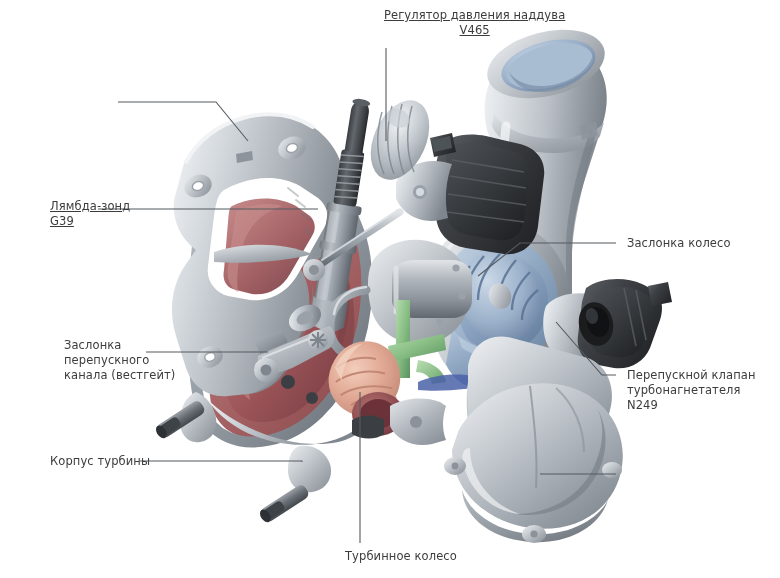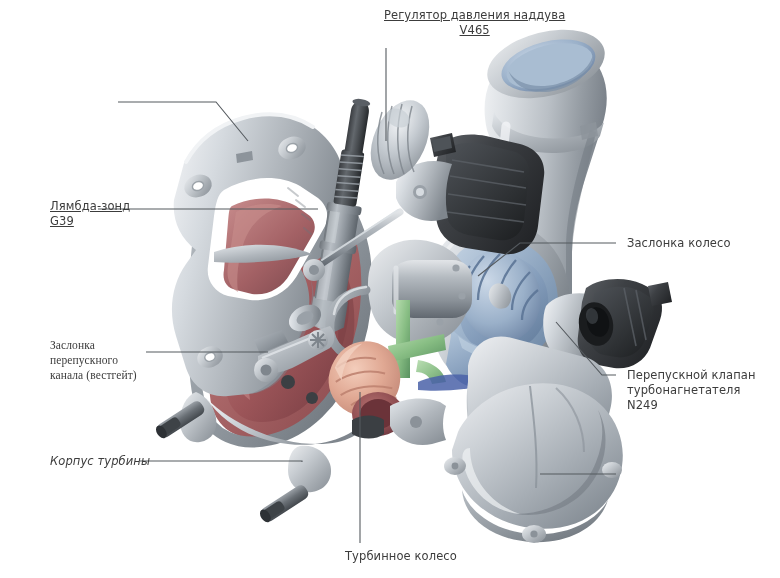--- a/index.html
+++ b/index.html
@@ -561,25 +561,25 @@
     </g>
   </svg>
 
   <div class="label center" style="left:384px;top:8px;">Регулятор давления наддува
 V465</div>
 
 
   <div class="label left" style="left:50px;top:199px;text-decoration:underline;">Лямбда-зонд
 G39</div>
 
-  <div class="label left" style="left:50px;top:338px;font-family:Liberation Serif, serif;">Заслонка
+  <div class="label left" style="left:64px;top:338px;">Заслонка
 перепускного
 канала (вестгейт)</div>
 
-  <div class="label left" style="left:50px;top:454px;font-style:italic;">Корпус турбины</div>
+  <div class="label left" style="left:50px;top:454px;">Корпус турбины</div>
 
   <div class="label left" style="left:345px;top:549px;">Турбинное колесо</div>
 
   <div class="label right" style="left:627px;top:236px;">Заслонка колесо</div>
 
   <div class="label right" style="left:627px;top:368px;">Перепускной клапан
 турбонагнетателя
 N249</div>
 
 

